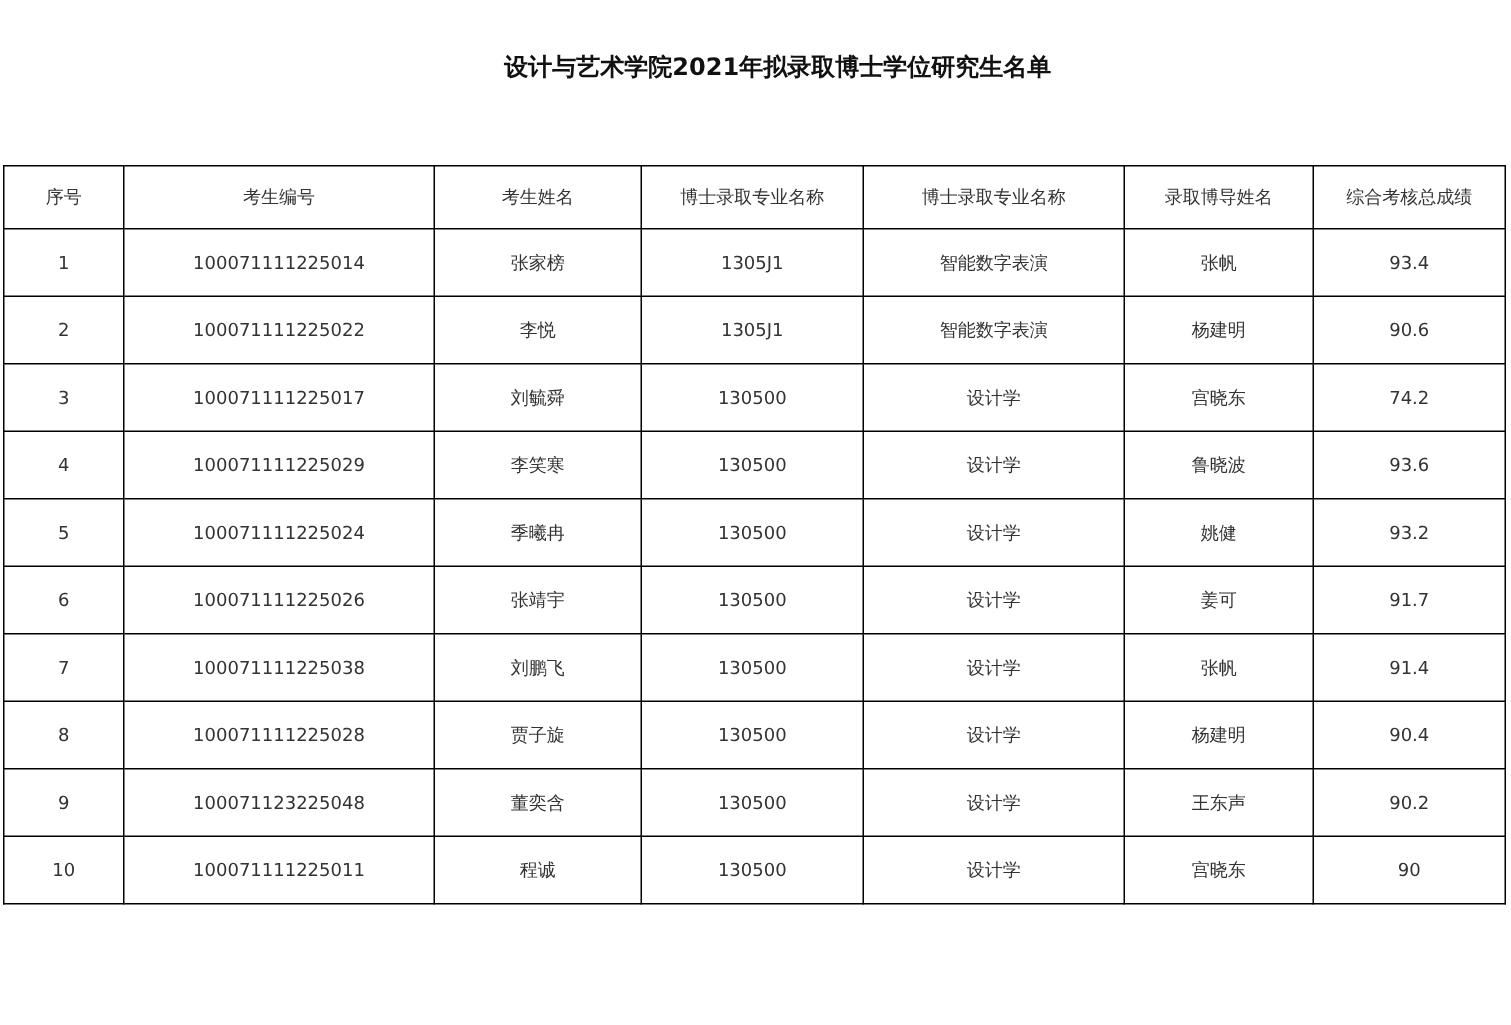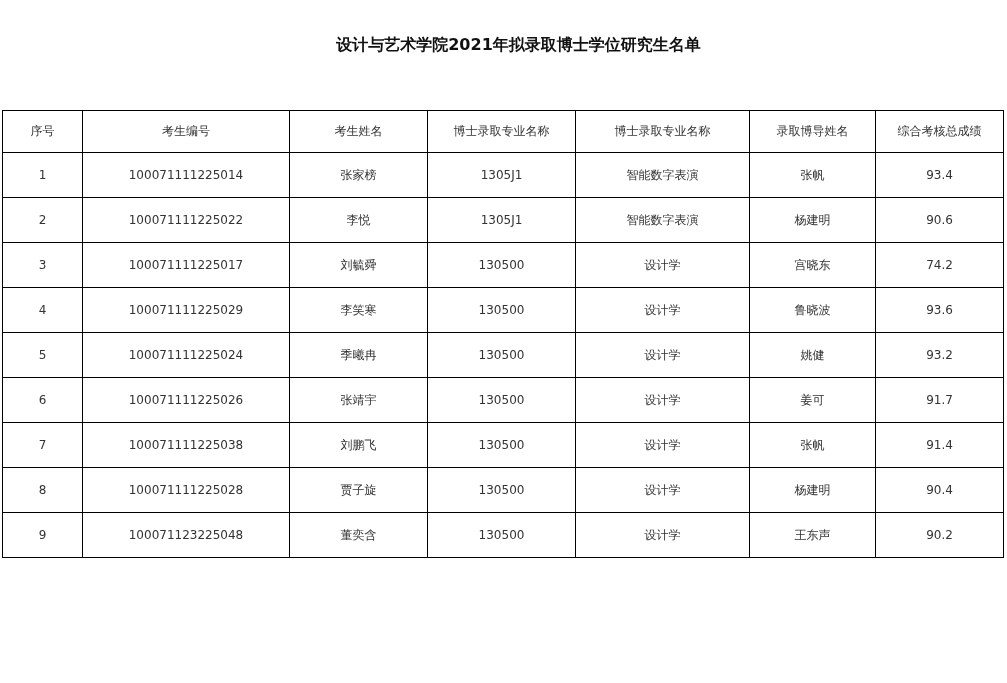--- a/index.html
+++ b/index.html
@@ -155,14 +155,23 @@
     </tr>
     <tr>
       <td>9</td>
       <td>100071123225048</td>
       <td>董奕含</td>
       <td>130500</td>
       <td>设计学</td>
       <td>王东声</td>
       <td>90.2</td>
     </tr>
+    <tr>
+      <td>10</td>
+      <td>100071111225011</td>
+      <td>程诚</td>
+      <td>130500</td>
+      <td>设计学</td>
+      <td>宫晓东</td>
+      <td>90</td>
+    </tr>
   </tbody>
 </table>
 
 </body></html>

